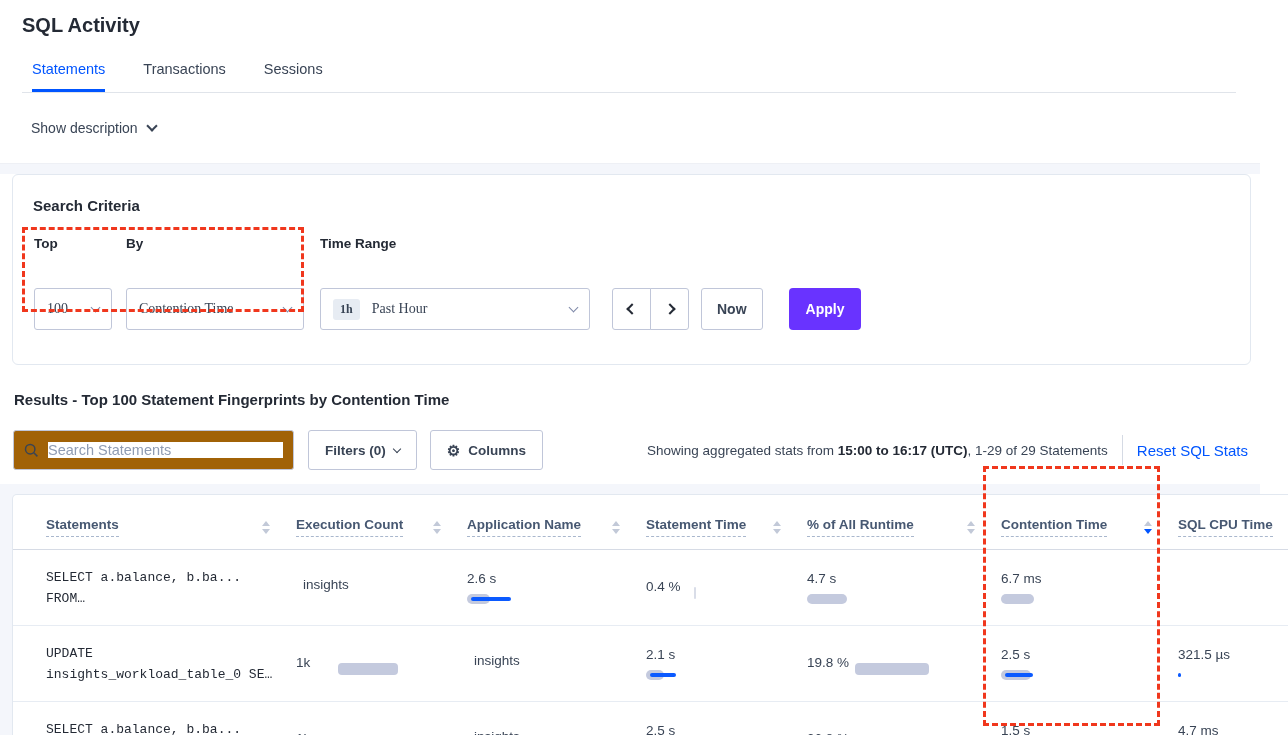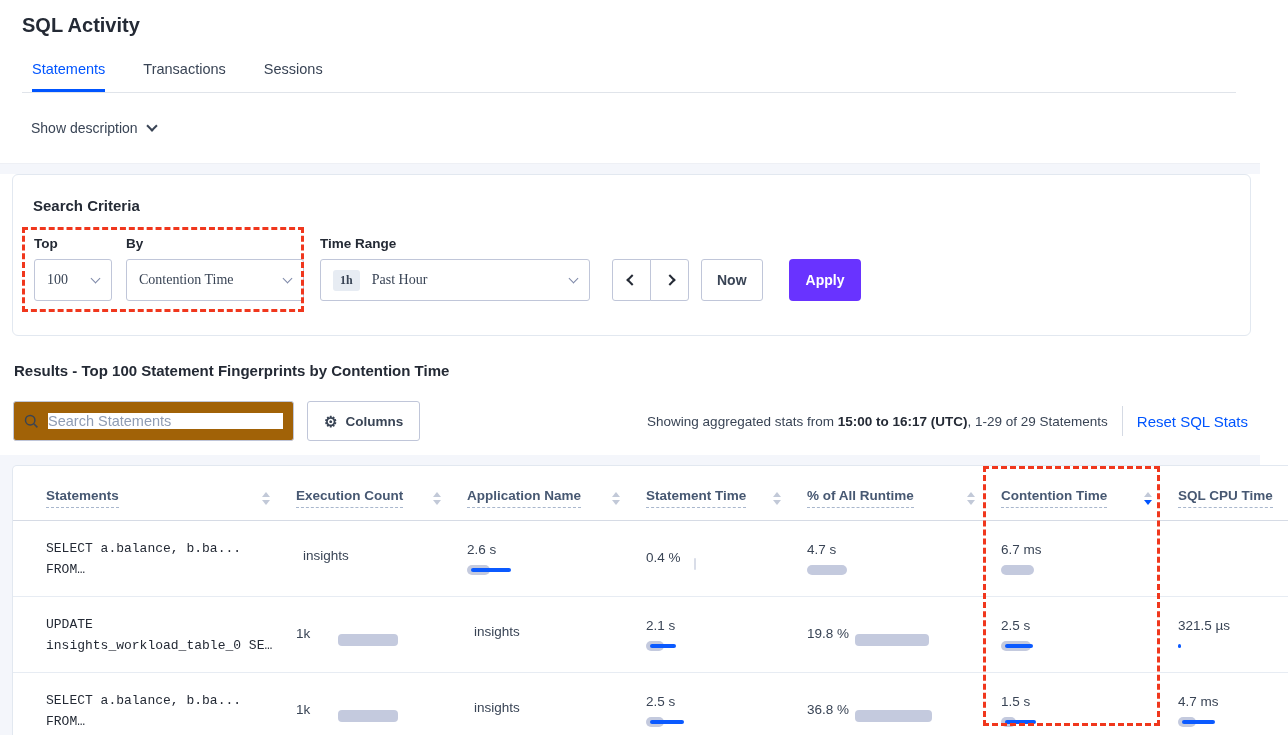--- a/index.html
+++ b/index.html
@@ -26,21 +26,21 @@
   .show-desc { display:flex; align-items:center; gap:10px; font-size:14px; color:#394455; cursor:pointer; }
   .chev-down { width:8px; height:8px; border-right:2px solid #394455; border-bottom:2px solid #394455;
     transform:rotate(45deg); margin-top:-4px; }
   .gray-strip { height:10px; background:#f4f6fb; }
 
   
   .criteria-card { margin:0 9px 0 12px; background:#fff; border:1px solid #e2e8f0; border-radius:6px;
     padding:22px 20px 34px 20px; }
   .criteria-title { font-size:15px; font-weight:bold; color:#242a35; }
   .criteria-form { display:flex; align-items:flex-end; margin-top:22px; }
-  .fld { display:flex; flex-direction:column; }
+  .fld { display:flex; flex-direction:column;gap:29px; }
   .fld-label { font-size:13.5px; font-weight:bold; color:#242a35; margin-bottom:8px; }
   .select { height:42px; border:1px solid #c0c6d9; border-radius:3px; background:#fff;
     display:flex; align-items:center; padding:0 12px; font-size:14px; color:#394455; cursor:pointer;font-family:Liberation Serif, serif; }
   .select .chev { margin-left:auto; width:7px; height:7px; border-right:1.6px solid #7e89a9;
     border-bottom:1.6px solid #7e89a9; transform:rotate(45deg); margin-top:-3px; }
   .w-top { width:78px; margin-left:1px; }
   .w-by { width:178px; margin-left:14px; }
   .w-range { width:270px; margin-left:16px; }
   .badge-1h { background:#e7ecf3; color:#394455; font-size:12px; font-weight:bold;
     border-radius:3px; padding:3px 7px; margin-right:12px; }
@@ -181,20 +181,24 @@
   <div class="controls-row">
     <div class="search-box">
       <span class="sicon">
         <svg width="15" height="15" viewBox="0 0 15 15">
             <circle cx="6.2" cy="6.2" r="4.7" fill="none" stroke="#394455" stroke-width="1.5"></circle>
             <line x1="9.8" y1="9.8" x2="13.4" y2="13.4" stroke="#394455" stroke-width="1.5"></line>
           </svg>
       </span>
       <input type="text" placeholder="Search Statements" style="">
     </div>
+    <div class="btn-sec f-btn">
+      <span>Filters (0)</span>
+      <span class="chev"></span>
+    </div>
     <div class="btn-sec c-btn">
       <span class="gear">⚙</span>
       <span>Columns</span>
     </div>
     <div class="stats-note"><span>Showing aggregated stats from </span><b>15:00 to 16:17 (UTC)</b><span>, 1-29 of 29 Statements</span></div>
     <div class="vdivider"></div>
     <div class="reset-link">Reset SQL Stats</div>
   </div>
 
   <div class="table-zone">

